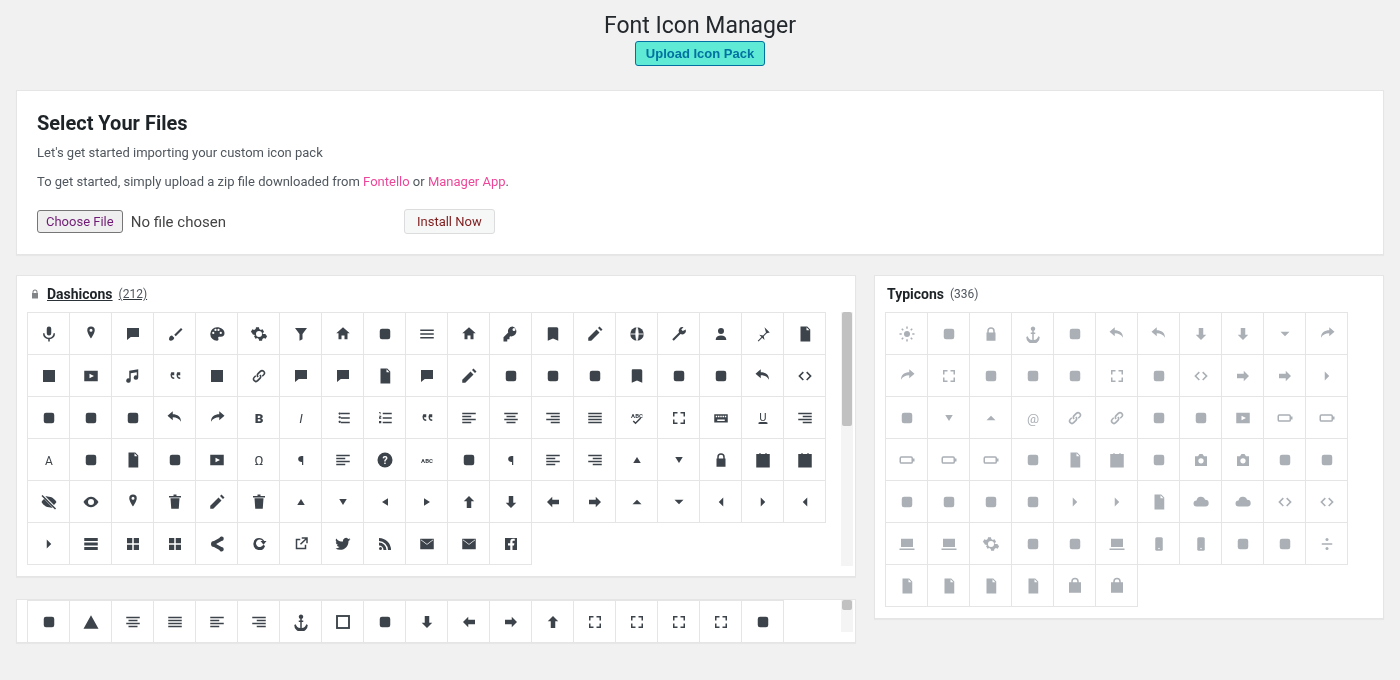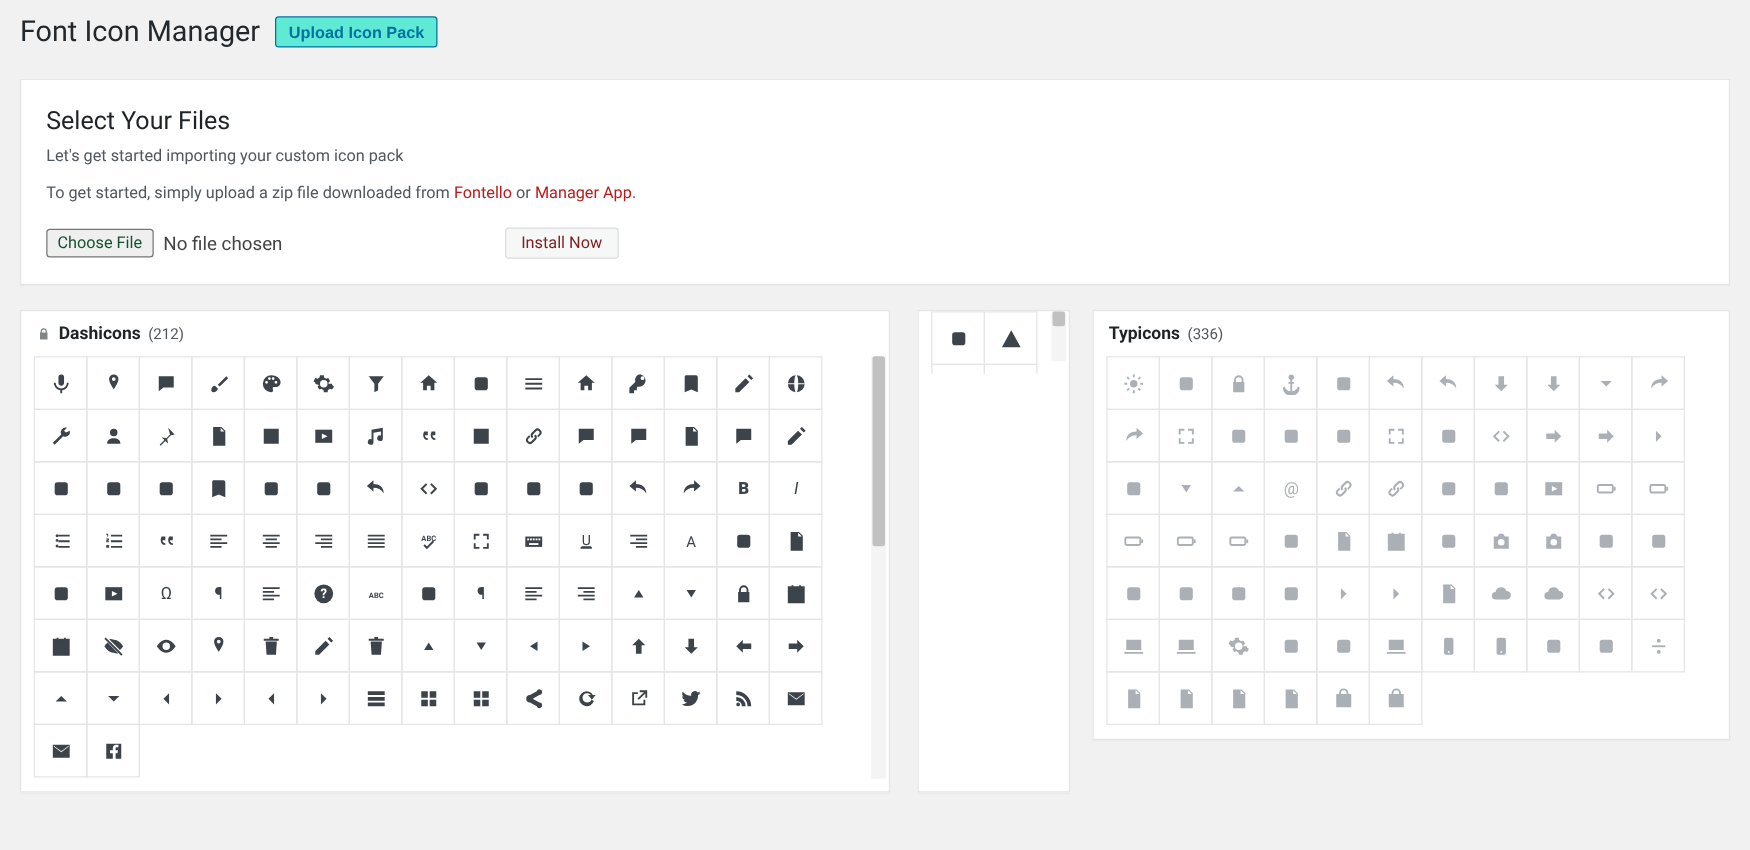--- a/index.html
+++ b/index.html
@@ -7,22 +7,23 @@
     font-family: -apple-system, BlinkMacSystemFont, "Segoe UI", Roboto, "Helvetica Neue", Arial, sans-serif;
     background: #f1f1f1;
     color: #2c3338;
     font-size: 13px;
     padding: 0 16px 20px 16px;
     width: 1400px;
   }
   .header-row {
     display: flex;
     align-items: center;
-    gap: 12px;
+    gap: 2px;
     padding: 12px 0 24px 0;
+    flex-direction: column;
   }
   .page-title {
     font-size: 23px;
     font-weight: 400;
     color: #23282d;
   }
   .upload-btn {
     border: 1px solid #0071a1;
     background: #5eead4;
     color: #0071a1;
@@ -33,64 +34,64 @@
     cursor: pointer;
   }
   .panel {
     background: #fff;
     border: 1px solid #e5e5e5;
     box-shadow: 0 1px 1px rgba(0,0,0,.04);
   }
   .select-panel { padding: 20px; }
   .select-title {
     font-size: 20px;
-    font-weight: 400;
+    font-weight: 700;
     color: #1d2327;
     margin-bottom: 10px;
   }
   .select-sub {
     font-size: 13px;
     color: #50575e;
     margin-bottom: 14px;
   }
   .select-sub2 {
     font-size: 13px;
     color: #50575e;
     margin-bottom: 20px;
   }
-  .select-sub2 a { color: #b91c1c; text-decoration: none; }
+  .select-sub2 a { color: #ec4899; text-decoration: none; }
   .actions-row { display: flex; align-items: center; gap: 18px; }
   .choose-file {
     font: inherit;
     background: #efefef;
     border: 1px solid #767676;
     border-radius: 3px;
     padding: 3px 8px;
     cursor: pointer;
-    color: #14532d;
+    color: #701a75;
   }
   .file-status { font-size: 15px; color: #444; margin-left: -10px; }
   .install-btn {
     font: inherit;
     background: #f6f7f7;
     border: 1px solid #dcdcde;
     color: #7f1d1d;
     padding: 4px 12px;
     border-radius: 3px;
     cursor: not-allowed;
     margin-left: auto;
     margin-left: 160px;
   }
   .columns {
     display: flex;
     gap: 18px;
     margin-top: 20px;
     align-items: flex-start;
   }
-  .left-col { width: 840px; display: flex; flex-direction: row; gap: 22px; }
+  .left-col { width: 840px; display: flex; flex-direction: column; gap: 22px; text-decoration: underline; }
   .right-col { flex: 1; }
   .icon-panel { background: #fff; border: 1px solid #e5e5e5; box-shadow: 0 1px 1px rgba(0,0,0,.04); }
   .icon-panel-head {
     display: flex;
     align-items: center;
     padding: 10px 12px;
     font-size: 14px;
     font-weight: 700;
     color: #1d2327;
     gap: 6px;

